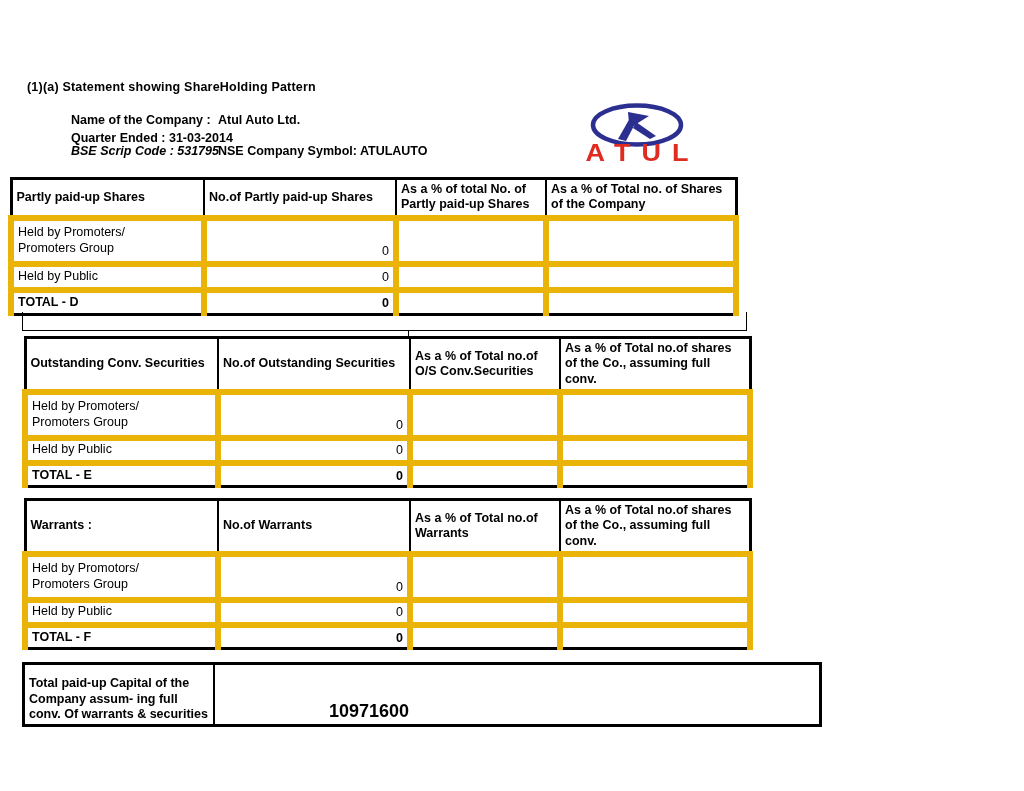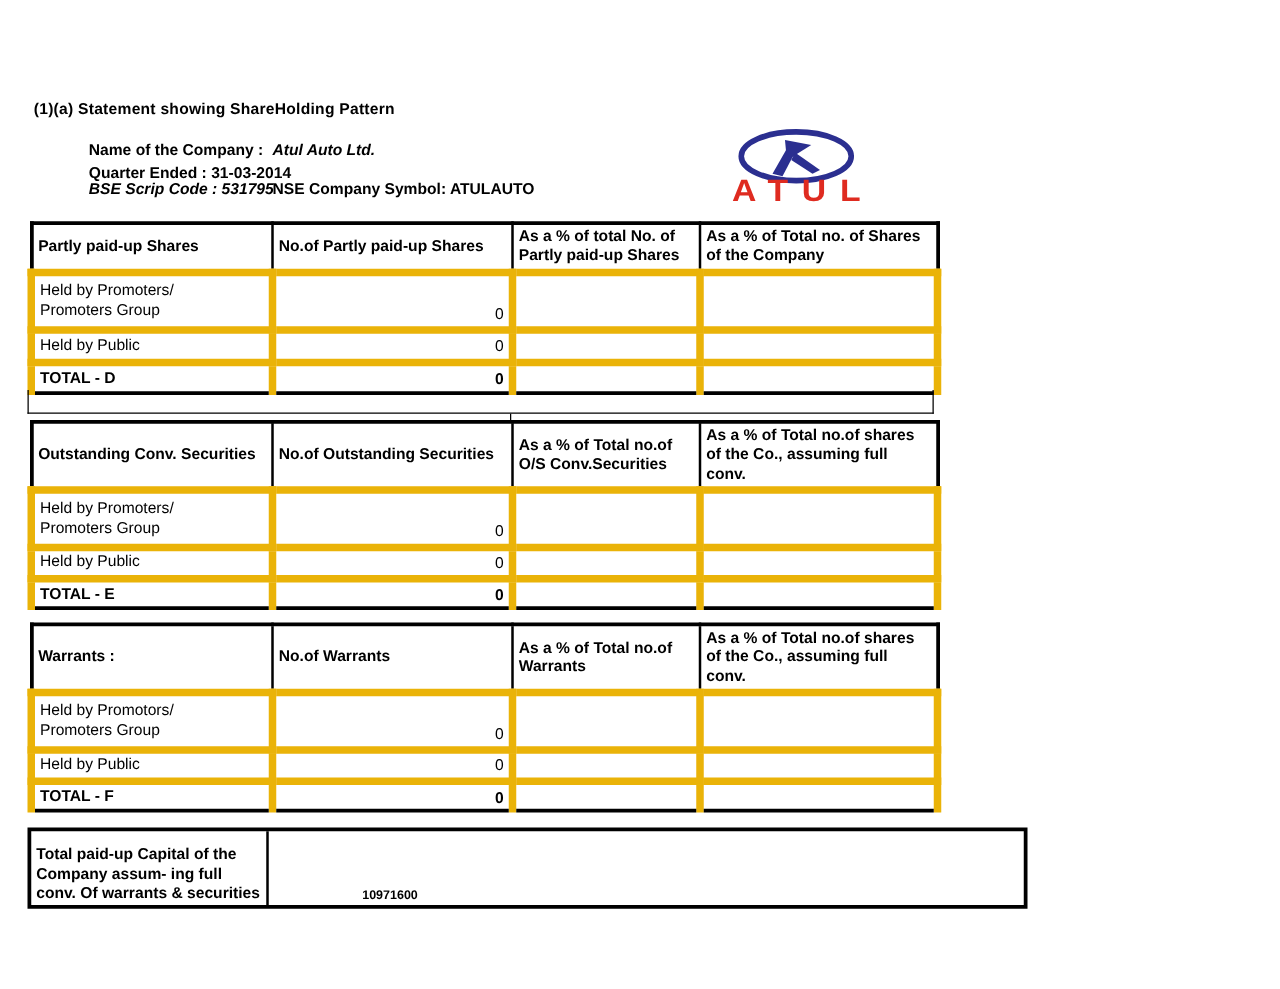--- a/index.html
+++ b/index.html
@@ -46,21 +46,21 @@
   }
   table.grid td{
     border:6px solid #eab308;
     padding:1px 4px;line-height:1.25;
   }
   td.lbl{vertical-align:middle;white-space:pre-line;}
   td.num{text-align:right;vertical-align:bottom;padding-bottom:3px;}
   tr.total td{border-top:3px solid #000;border-bottom:3px solid #000;font-weight:bold;}
   tr.total td.lbl{vertical-align:middle;}
 
-  .t1{left:22px;top:177px;}
+  .t1{left:8px;top:177px;}
   .gap-row{
     left:22px;top:312px;width:723px;height:18px;
     border-left:1px solid #000;border-right:1px solid #000;border-bottom:1px solid #000;
   }
   .gap-stub{left:408px;top:331px;width:1px;height:6px;background:#000;}
   .t2{left:22px;top:336px;}
   .t3{left:22px;top:498px;}
 
   
   .t4{
@@ -73,33 +73,33 @@
     border-right:2px solid #000;
     font-size:12.5px;font-weight:bold;line-height:1.22;
     white-space:pre-line;
     display:flex;align-items:flex-end;
     padding:2px 1px 2px 4px;box-sizing:border-box;
   }
   .t4-value-area{
     flex:1;display:flex;align-items:flex-end;
   }
   .t4-value{
-    display:inline-block;width:194px;text-align:center;
-    font-size:10px;font-weight:bold;
+    display:inline-block;width:194px;text-align:right;
+    font-size:18px;font-weight:bold;
     padding-bottom:2px;
   }
 </style>
 </head>
 <body>
 
 <div class="abs doc-title">(1)(a)  Statement showing ShareHolding Pattern</div>
 
 <div>
   <div class="info-line info-label" style="top:113px;">Name of the Company :</div>
-  <div class="info-line info-value" style="top:113px;font-style:italic;">Atul Auto Ltd.</div>
+  <div class="info-line info-value" style="top:113px;">Atul Auto Ltd.</div>
   <div class="info-line info-label" style="top:131px;">Quarter Ended : 31-03-2014</div>
   <div class="info-line info-label" style="top:144px;font-style:italic;">BSE Scrip Code : 531795</div>
   <div class="info-line info-value" style="top:144px;">NSE Company Symbol: ATULAUTO</div>
 </div>
 
 <div>
   <svg class="abs logo-emblem" viewBox="0 0 96 45" xmlns="http://www.w3.org/2000/svg">
     <ellipse cx="48" cy="22" rx="44" ry="19.5" fill="none" stroke="#2b2f90" stroke-width="4.5"></ellipse>
     <polygon points="29,36 41,15 48,17 37,38" fill="#2b2f90"></polygon>
     <polygon points="39,9 60,13 44,23 40,20" fill="#2b2f90"></polygon>

